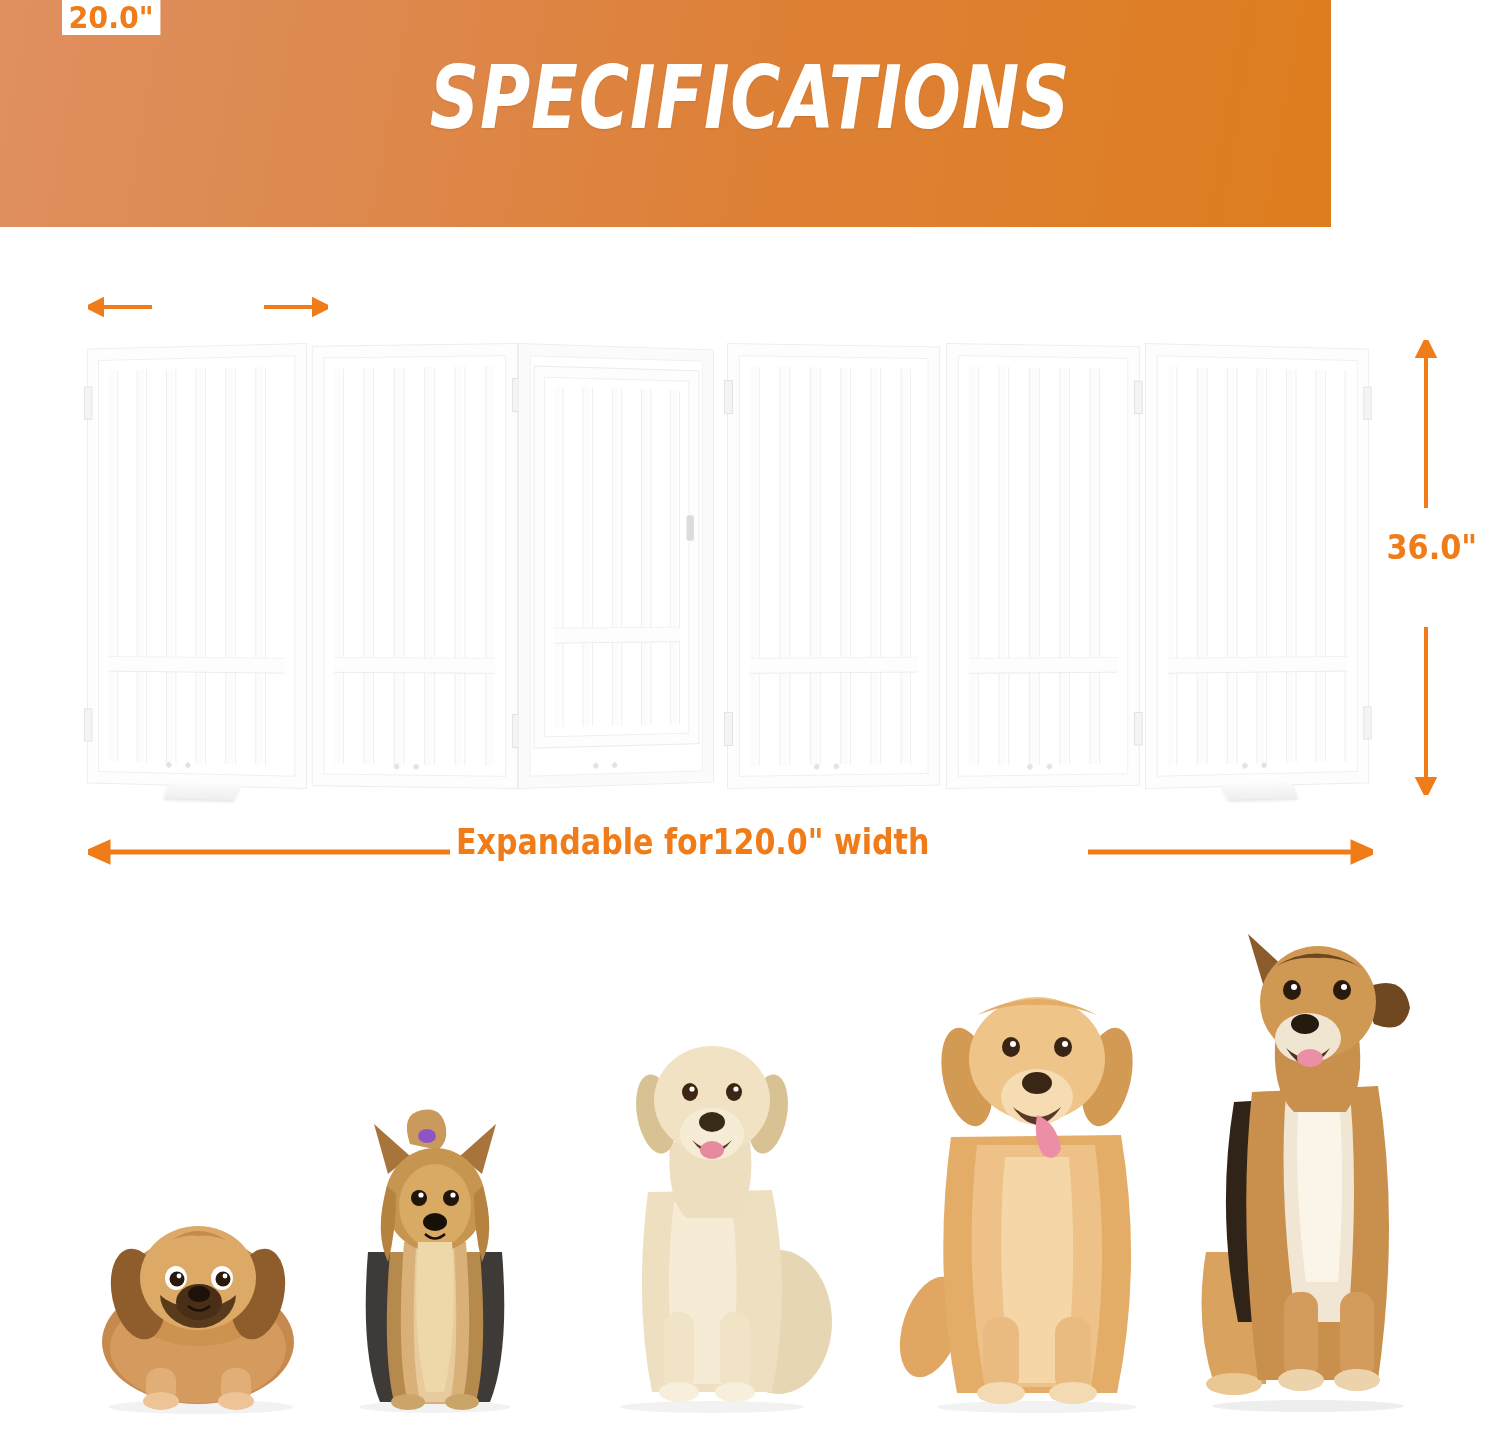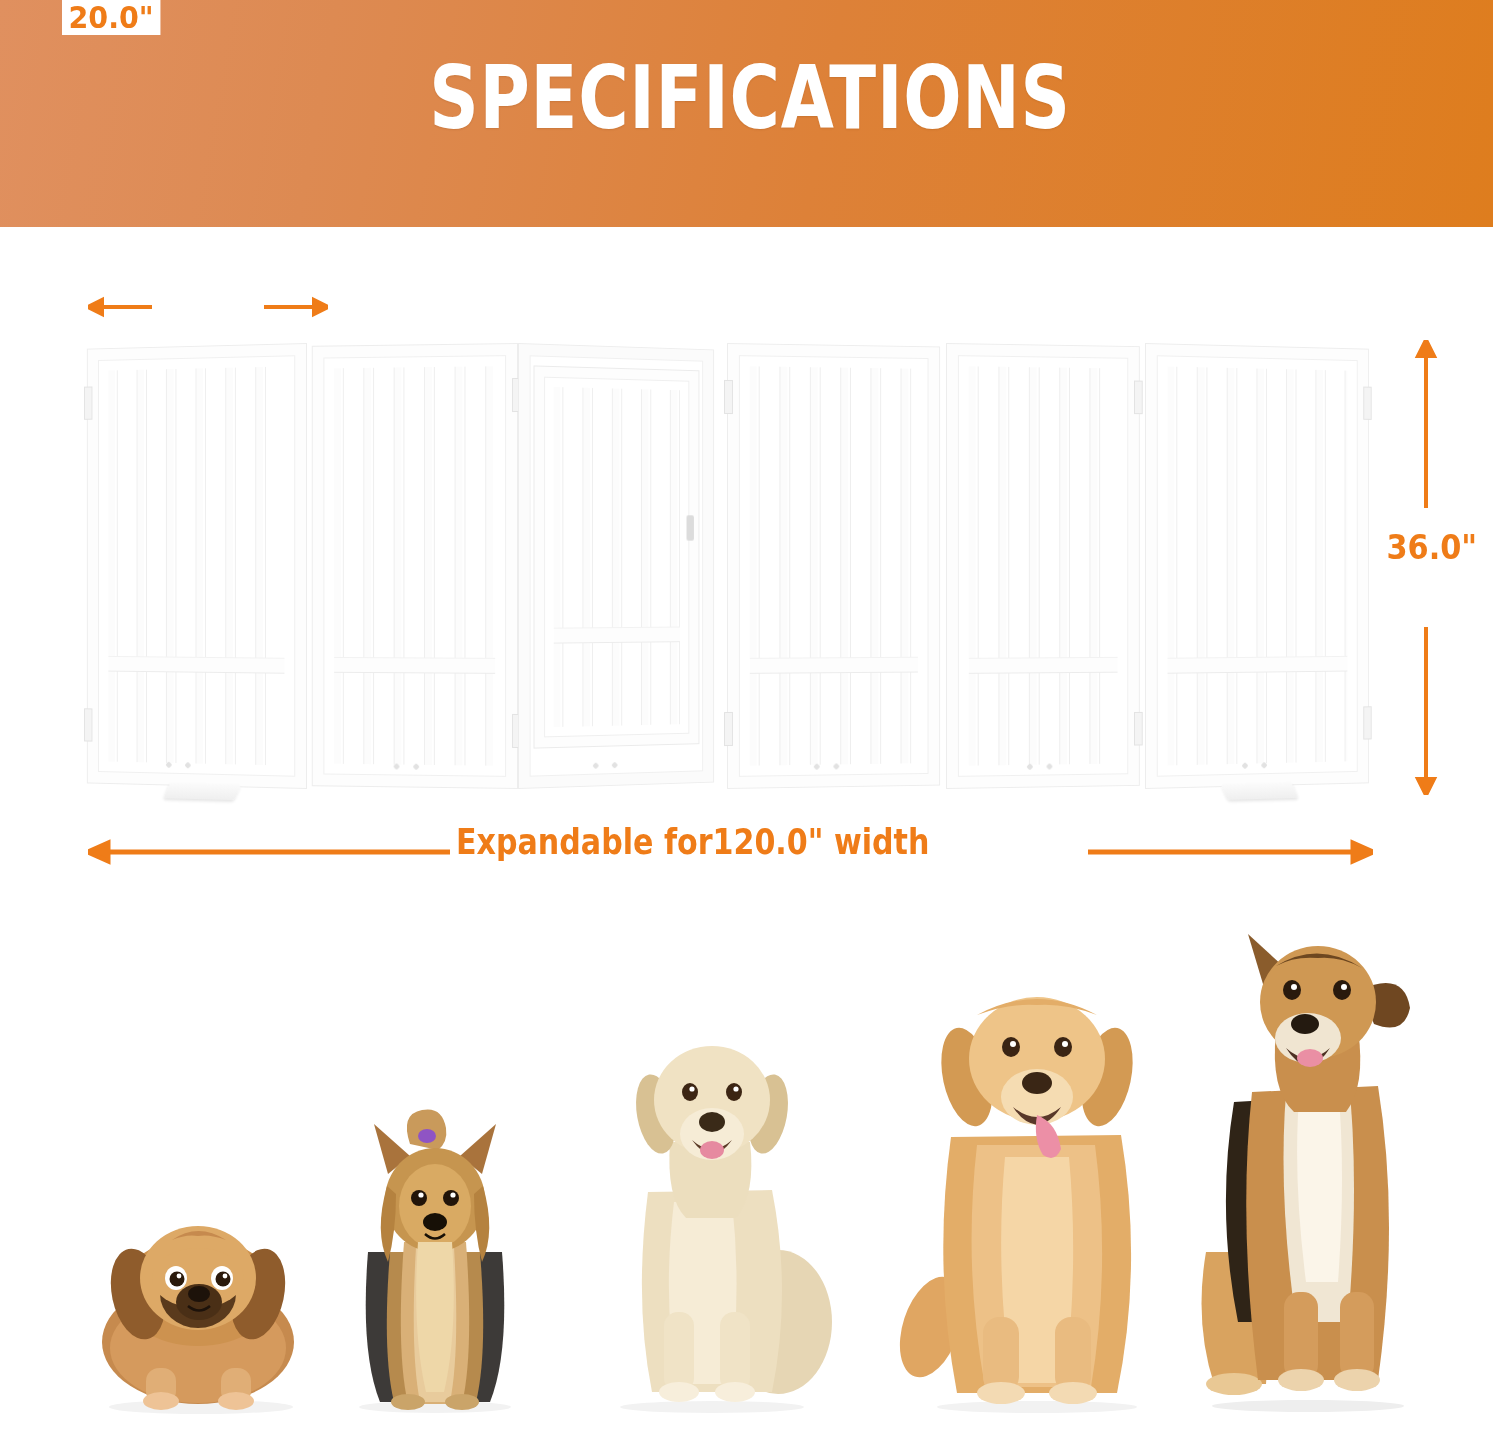--- a/index.html
+++ b/index.html
@@ -6,22 +6,23 @@
   body{
     width:1500px;height:1442px;
     background:#ffffff;
     font-family:"Liberation Sans", sans-serif;
     overflow:hidden;
     position:relative;
   }
 
   
   #header-banner{
-    position:absolute;left:0;top:0;width:1493px;height:227px;
+    position:absolute;left:0;top:0;width:1331px;height:227px;
     background:linear-gradient(100deg,#e0905f 0%,#dd8a52 22%,#dd8138 55%,#de7d1e 100%);
+    font-style:italic;
   }
   #header-title{
     position:absolute;left:0;top:52px;width:1500px;
     text-align:center;
     color:#ffffff;
     font-family:"DejaVu Sans", sans-serif;
     font-weight:bold;
     font-size:88px;
     letter-spacing:1px;
     transform:scaleX(.78);

